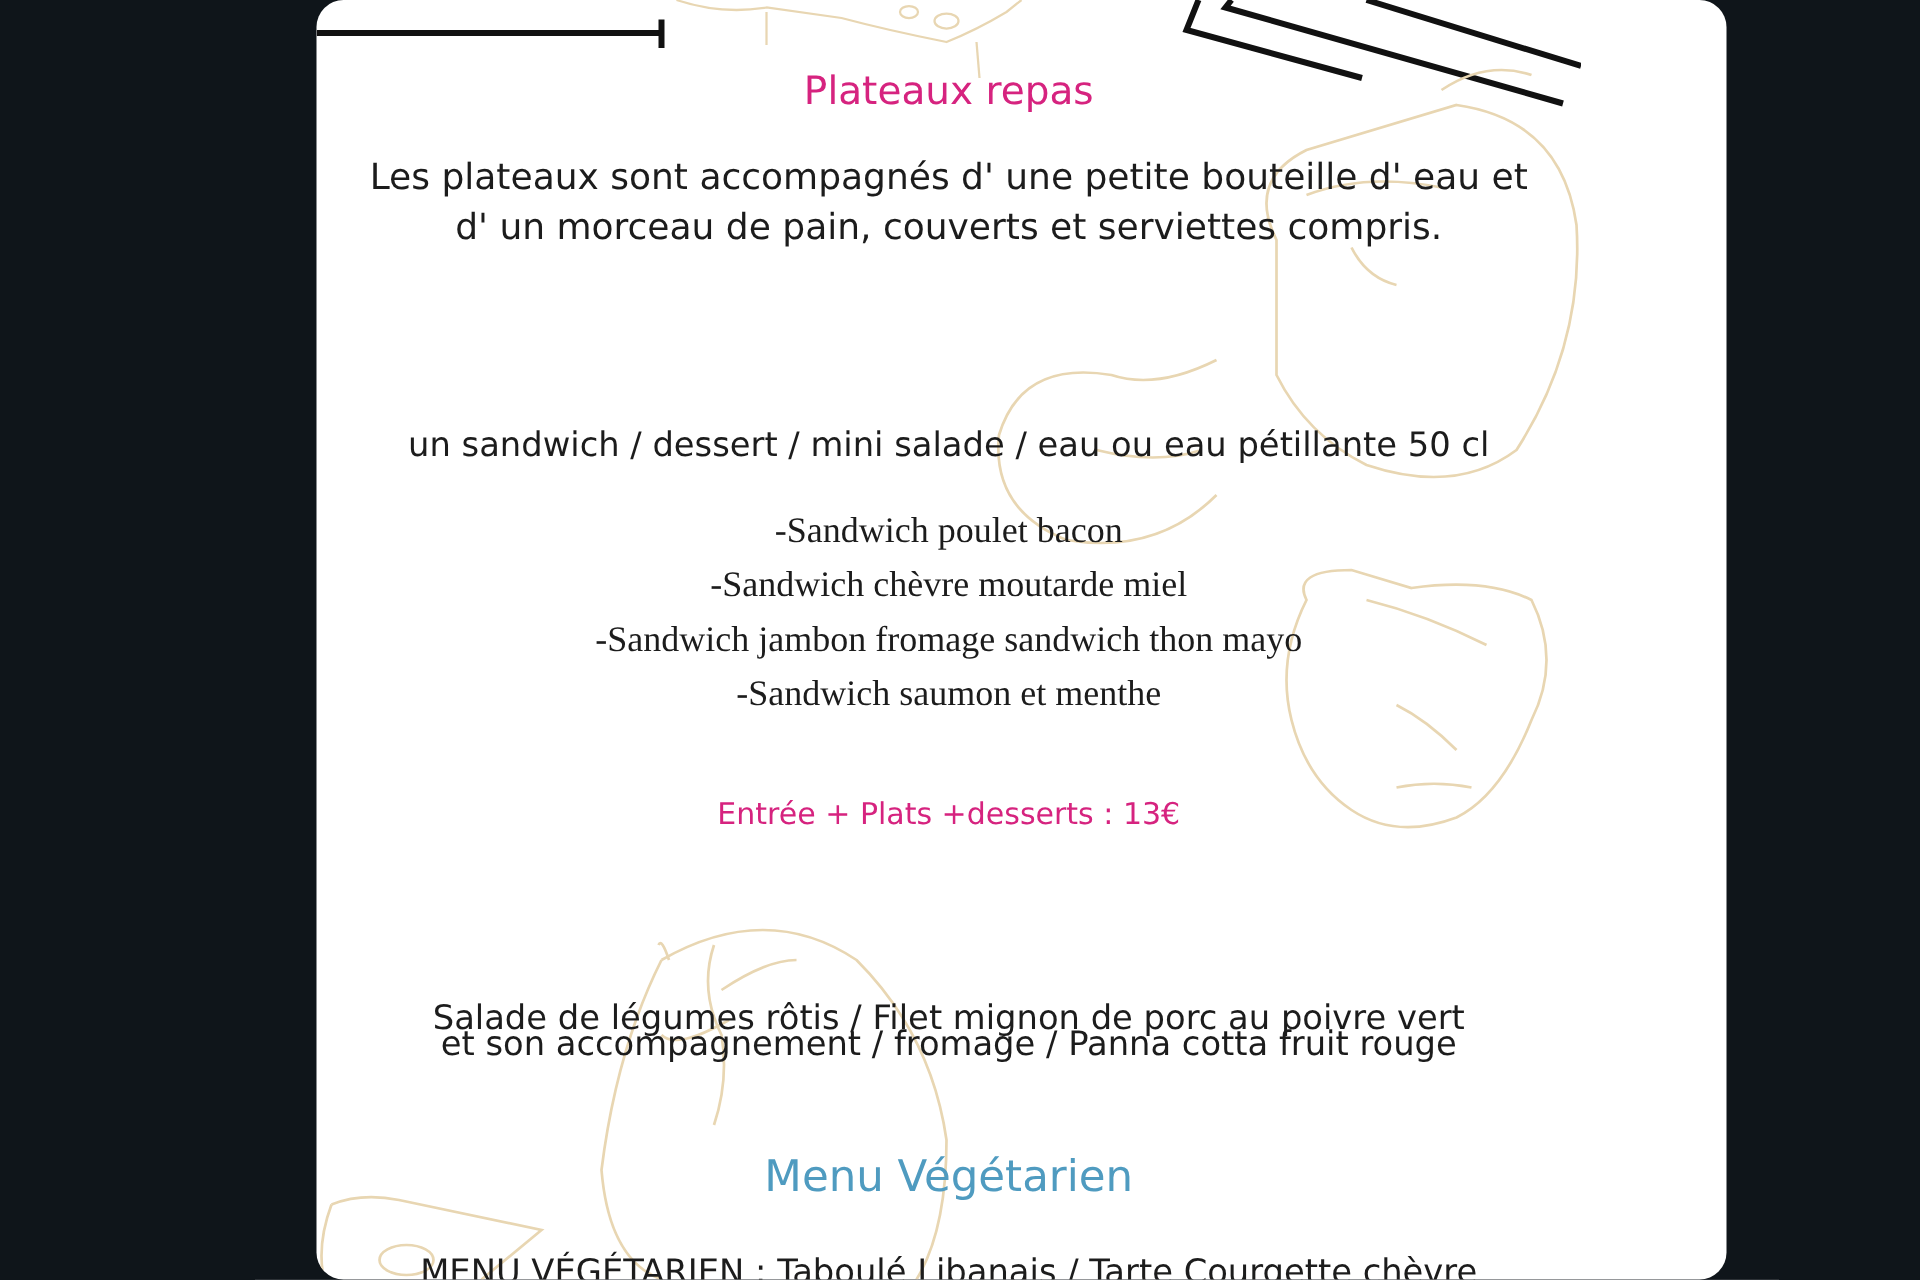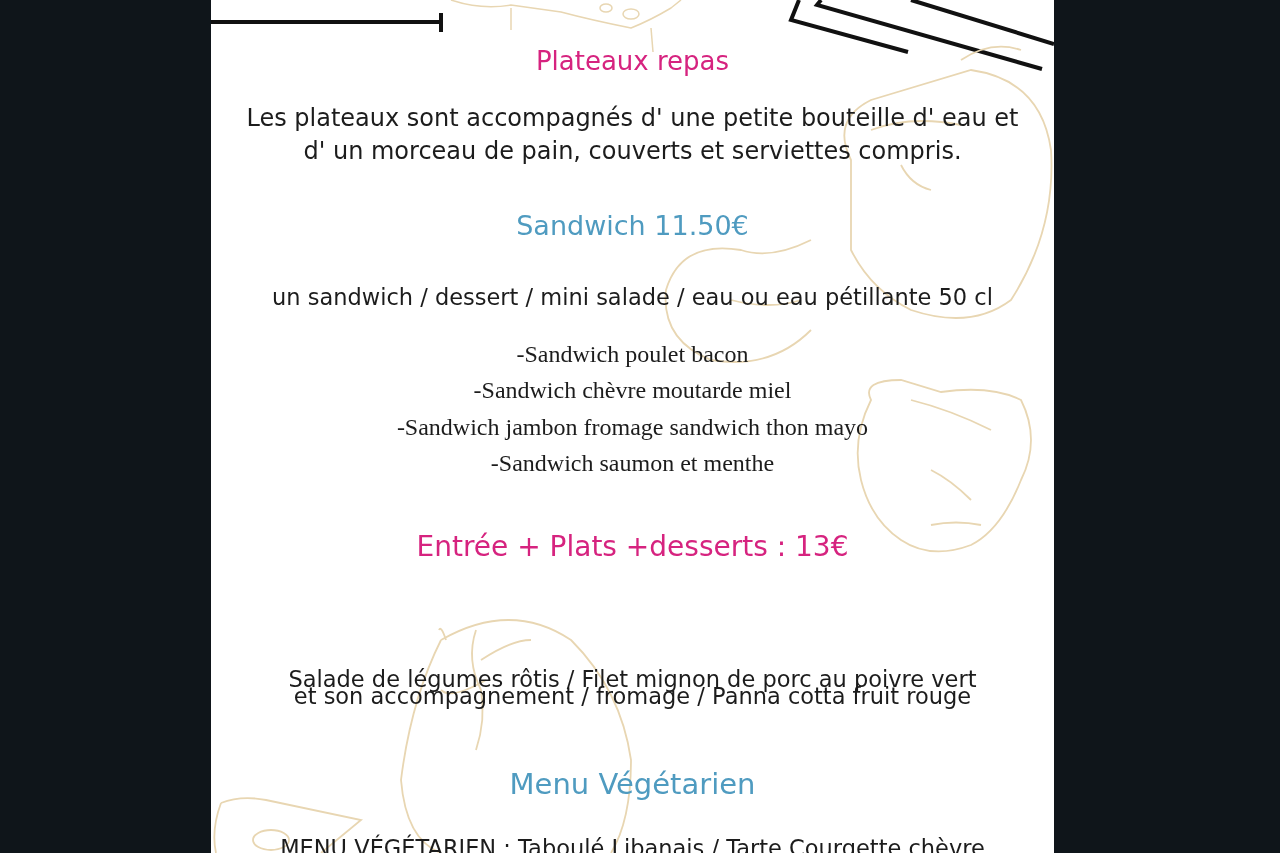--- a/index.html
+++ b/index.html
@@ -6,36 +6,36 @@
     html, body {
       width: 1280px; height: 853px; overflow: hidden;
       background: #0f151a;
       font-family: "DejaVu Sans", "Liberation Sans", sans-serif;
     }
     .viewer {
       position: absolute; left: 0; top: 0; width: 1280px; height: 853px;
       background: #0f151a;
     }
     .page {
-      position: absolute; left: 211px; top: 0; width: 843px; height: 853px;
-      background: #ffffff; overflow: hidden;
+      position: absolute; left: 211px; top: 0; width: 940px; height: 853px;
+      background: #ffffff; overflow: hidden; border-radius: 18px;
     }
     .deco { position: absolute; left: 0; top: 0; width: 843px; height: 853px; pointer-events: none; }
     .line {
       position: absolute; left: 0; width: 843px; text-align: center;
       color: #1c1c1c; white-space: nowrap;
     }
     .pink { color: #d6237f; }
     .blue { color: #4f9bc0; }
     .h-plateaux { top: 46px; font-size: 26px; }
     .intro { font-size: 24px; text-align: center; }
     .h-sandwich { top: 210px; font-size: 27px; }
     .sandwich-desc { top: 284px; font-size: 22.5px; }
     .sandwich-item { font-size: 24px; font-family: Liberation Serif, serif; }
-    .h-entree { top: 530px; font-size: 28px; }
+    .h-entree { top: 530px; font-size: 20px; }
     .h-ordinaire { top: 592px; font-size: 25px; }
     .ord-desc { font-size: 22.5px; margin-top: 17px; }
     .h-vege { top: 767px; font-size: 29px; }
     .vege-desc { top: 835px; font-size: 22.5px; }
     .cut-title {
       position: absolute; left: 8px; top: -14px; font-size: 22px; font-weight: bold;
       color: #222; letter-spacing: 1px; white-space: nowrap;
     }
   </style>
 </head>
@@ -96,21 +96,20 @@
         <ellipse cx="60" cy="840" rx="18" ry="10"></ellipse>
       </g>
     </svg>
 
     <div class="cut-title" style="opacity:0">PLATEAUX REPAS</div>
 
     <div class="line pink h-plateaux">Plateaux repas</div>
     <div class="line intro" style="top:104px">Les plateaux sont accompagnés d' une petite bouteille d' eau et</div>
     <div class="line intro" style="top:137px">d' un morceau de pain, couverts et serviettes compris.</div>
 
-    <div class="line blue h-sandwich">Sandwich 11.50€</div>
     <div class="line sandwich-desc">un sandwich / dessert / mini salade / eau ou eau pétillante 50 cl</div>
 
     <div class="line sandwich-item" style="top:341px">-Sandwich poulet bacon</div>
     <div class="line sandwich-item" style="top:377px">-Sandwich chèvre moutarde miel</div>
     <div class="line sandwich-item" style="top:450px">-Sandwich saumon et menthe</div>
     <div class="line sandwich-item" style="top:414px">-Sandwich jambon fromage sandwich thon mayo</div>
 
     <div class="line pink h-entree">Entrée + Plats +desserts : 13€</div>
 
     <div class="line ord-desc" style="top:649px">Salade de légumes rôtis / Filet mignon de porc au poivre vert</div>

